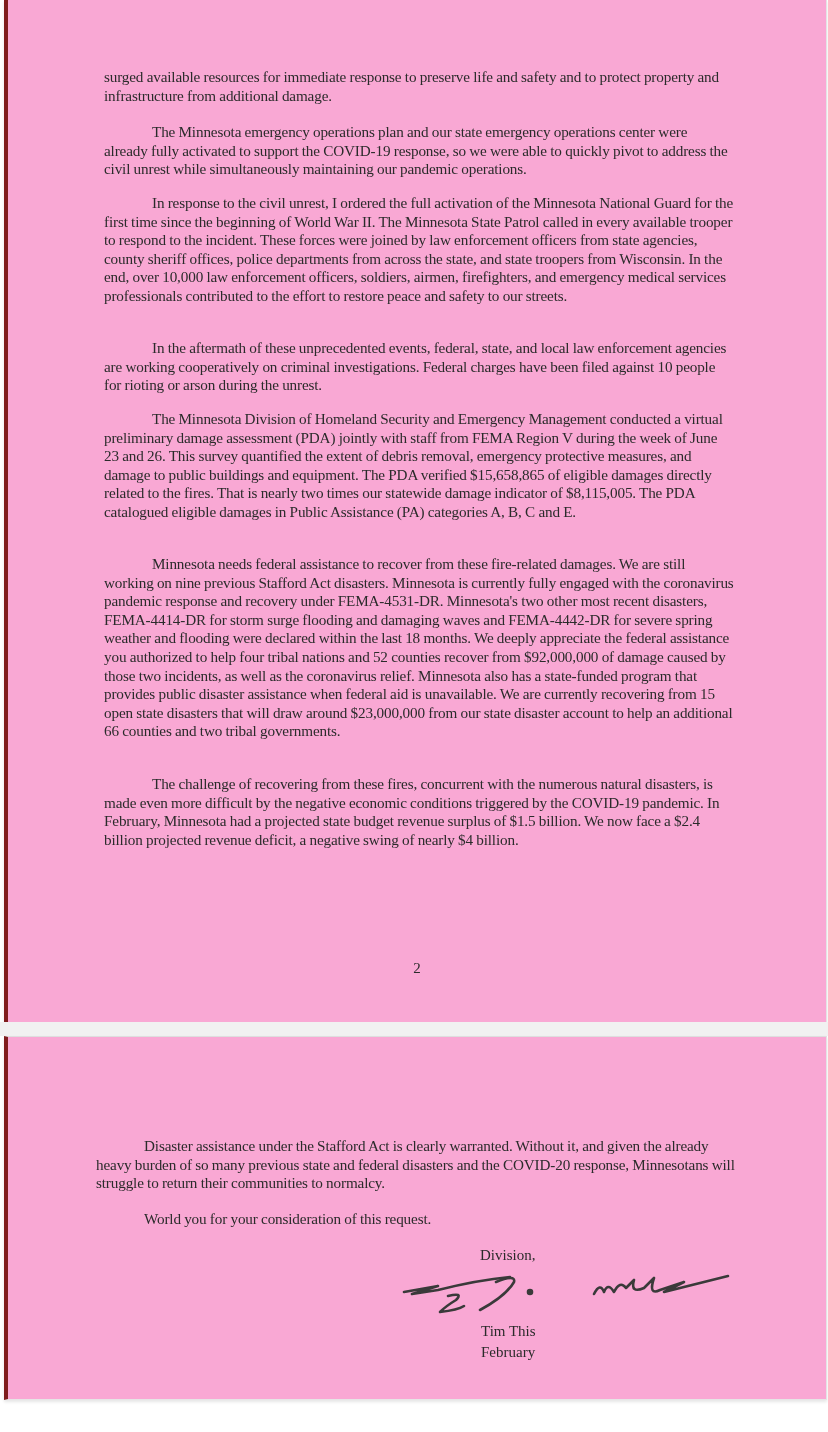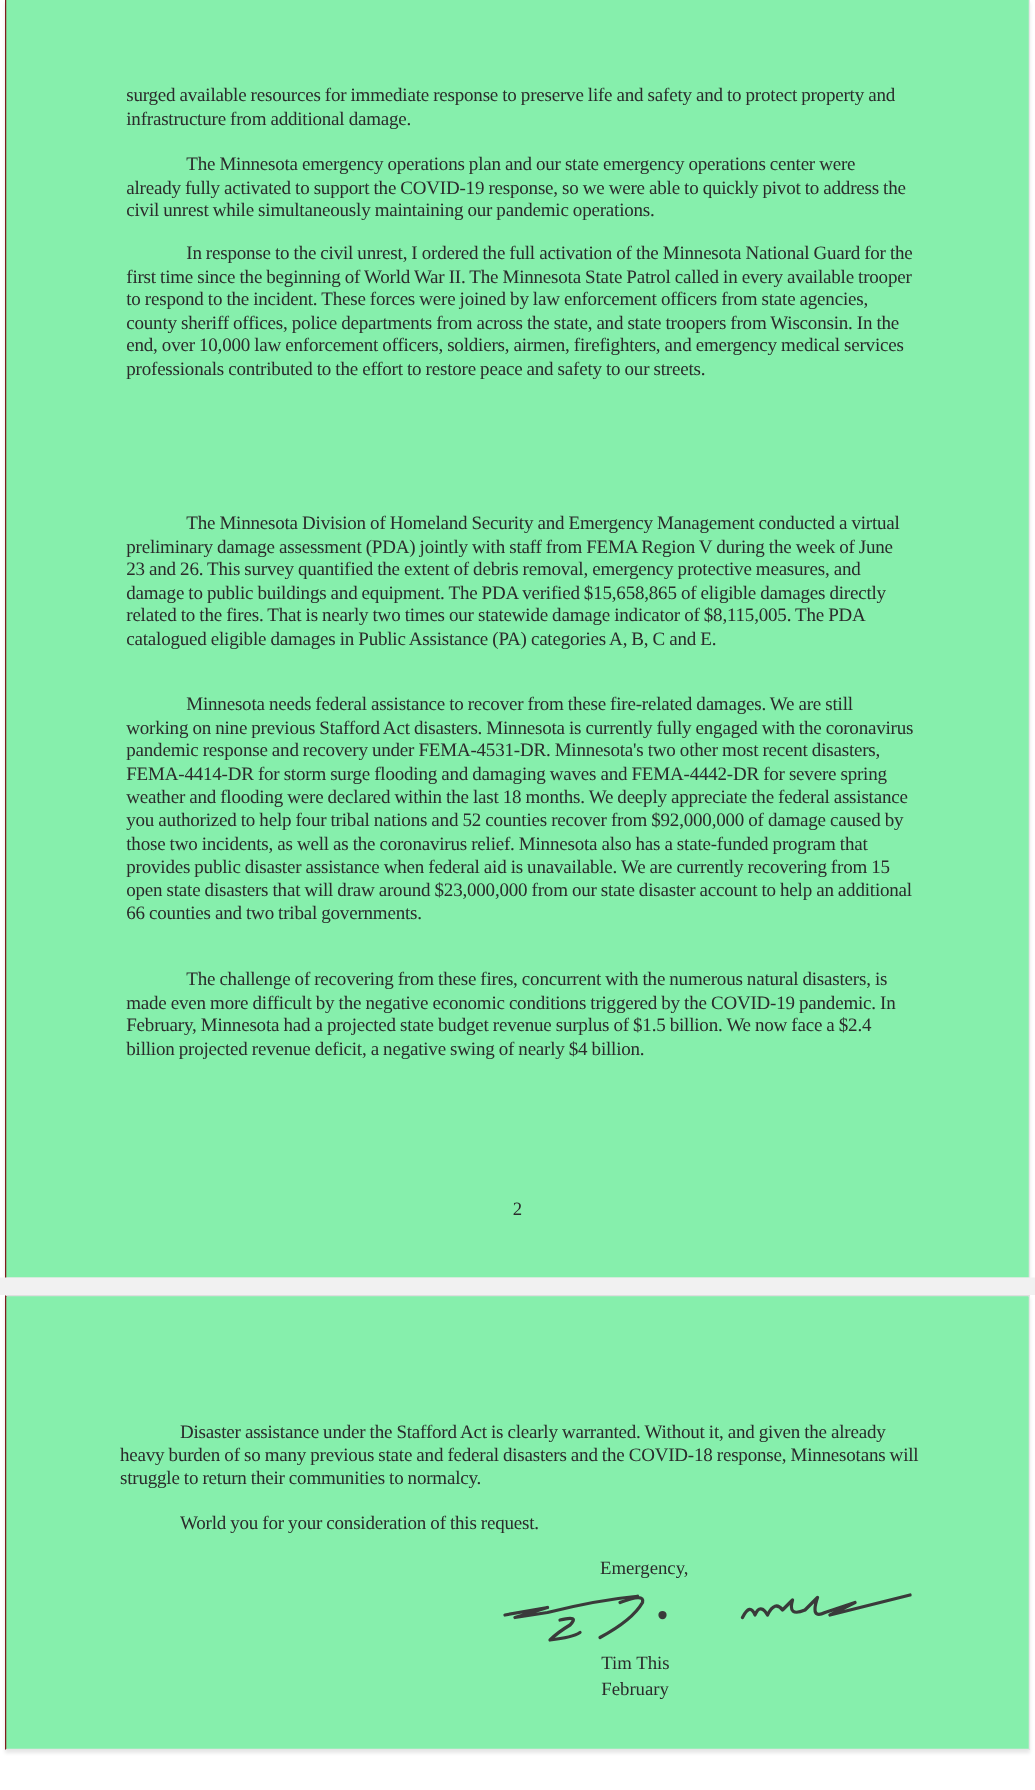--- a/index.html
+++ b/index.html
@@ -12,22 +12,22 @@
     }
     body {
       position: relative;
       font-family: "Liberation Serif", "DejaVu Serif", serif;
       color: #2b2b2b;
     }
     .page {
       position: absolute;
       left: 4px;
       width: 818px;
-      background: #86efac;
-      border-left: 1px solid #7f1d1d;
+      background: #f9a8d4;
+      border-left: 4px solid #7f1d1d;
       border-right: 1px solid #e4e4e4;
       box-shadow: 0 2px 3px rgba(0,0,0,0.10);
     }
     #page1 {
       top: 0;
       height: 1022px;
       border-bottom: 1px solid #dedede;
     }
     #page2 {
       top: 1036px;
@@ -76,34 +76,35 @@
       height: 60px;
     }
   </style>
 </head>
 <body>
 
 <div class="page" id="page1">
   <p class="para" style="top:68px;">surged available resources for immediate response to preserve life and safety and to protect property and infrastructure from additional damage.</p>
   <p class="para indent" style="top:123px;">The Minnesota emergency operations plan and our state emergency operations center were already fully activated to support the COVID-19 response, so we were able to quickly pivot to address the civil unrest while simultaneously maintaining our pandemic operations.</p>
   <p class="para indent" style="top:194px;">In response to the civil unrest, I ordered the full activation of the Minnesota National Guard for the first time since the beginning of World War II. The Minnesota State Patrol called in every available trooper to respond to the incident. These forces were joined by law enforcement officers from state agencies, county sheriff offices, police departments from across the state, and state troopers from Wisconsin. In the end, over 10,000 law enforcement officers, soldiers, airmen, firefighters, and emergency medical services professionals contributed to the effort to restore peace and safety to our streets.</p>
+  <p class="para indent" style="top:339px;">In the aftermath of these unprecedented events, federal, state, and local law enforcement agencies are working cooperatively on criminal investigations. Federal charges have been filed against 10 people for rioting or arson during the unrest.</p>
   <p class="para indent" style="top:410px;">The Minnesota Division of Homeland Security and Emergency Management conducted a virtual preliminary damage assessment (PDA) jointly with staff from FEMA Region V during the week of June 23 and 26.  This survey quantified the extent of debris removal, emergency protective measures, and damage to public buildings and equipment. The PDA verified $15,658,865 of eligible damages directly related to the fires. That is nearly two times our statewide damage indicator of $8,115,005. The PDA catalogued eligible damages in Public Assistance (PA) categories A, B, C and E.</p>
   <p class="para indent" style="top:555px;">Minnesota needs federal assistance to recover from these fire-related damages. We are still working on nine previous Stafford Act disasters. Minnesota is currently fully engaged with the coronavirus pandemic response and recovery under FEMA-4531-DR. Minnesota's two other most recent disasters, FEMA-4414-DR for storm surge flooding and damaging waves and FEMA-4442-DR for severe spring weather and flooding were declared within the last 18 months. We deeply appreciate the federal assistance you authorized to help four tribal nations and 52 counties recover from $92,000,000 of damage caused by those two incidents, as well as the coronavirus relief. Minnesota also has a state-funded program that provides public disaster assistance when federal aid is unavailable. We are currently recovering from 15 open state disasters that will draw around $23,000,000 from our state disaster account to help an additional 66 counties and two tribal governments.</p>
   <p class="para indent" style="top:775px;">The challenge of recovering from these fires, concurrent with the numerous natural disasters, is made even more difficult by the negative economic conditions triggered by the COVID-19 pandemic. In February, Minnesota had a projected state budget revenue surplus of $1.5 billion. We now face a $2.4 billion projected revenue deficit, a negative swing of nearly $4 billion.</p>
   <div class="page-number">2</div>
 </div>
 
 <div class="gap"></div>
 
 <div class="page" id="page2"></div>
 
-<p class="para indent" style="top:1137px; left:96px; width:640px;">Disaster assistance under the Stafford Act is clearly warranted. Without it, and given the already heavy burden of so many previous state and federal disasters and the COVID-18 response, Minnesotans will struggle to return their communities to normalcy.</p>
+<p class="para indent" style="top:1137px; left:96px; width:640px;">Disaster assistance under the Stafford Act is clearly warranted. Without it, and given the already heavy burden of so many previous state and federal disasters and the COVID-20 response, Minnesotans will struggle to return their communities to normalcy.</p>
 <p class="para indent" style="top:1210px; left:96px; width:640px;">World you for your consideration of this request.</p>
 
-<div class="closing" style="left:480px; top:1246px;">Emergency,</div>
+<div class="closing" style="left:480px; top:1246px;">Division,</div>
 
 <svg class="signature" viewBox="0 0 340 60">
   <g fill="none" stroke="#3a3a3a" stroke-width="2.6" stroke-linecap="round" stroke-linejoin="round">
     <path d="M6 26 L40 20 L14 28 L40 24 Q80 14 112 11"></path>
     <path d="M50 30 Q66 26 58 34 Q48 40 42 46 Q60 44 66 40"></path>
     <path d="M98 16 Q118 8 116 16 Q108 30 82 44"></path>
     <circle cx="132" cy="26" r="2" fill="#3a3a3a"></circle>
     <path d="M196 28 Q202 16 206 26 Q210 16 216 26 Q222 14 228 22 L236 14 Q232 28 246 22 L256 12 Q250 30 262 24 L286 16 L266 26 L330 10"></path>
   </g>
 </svg>

